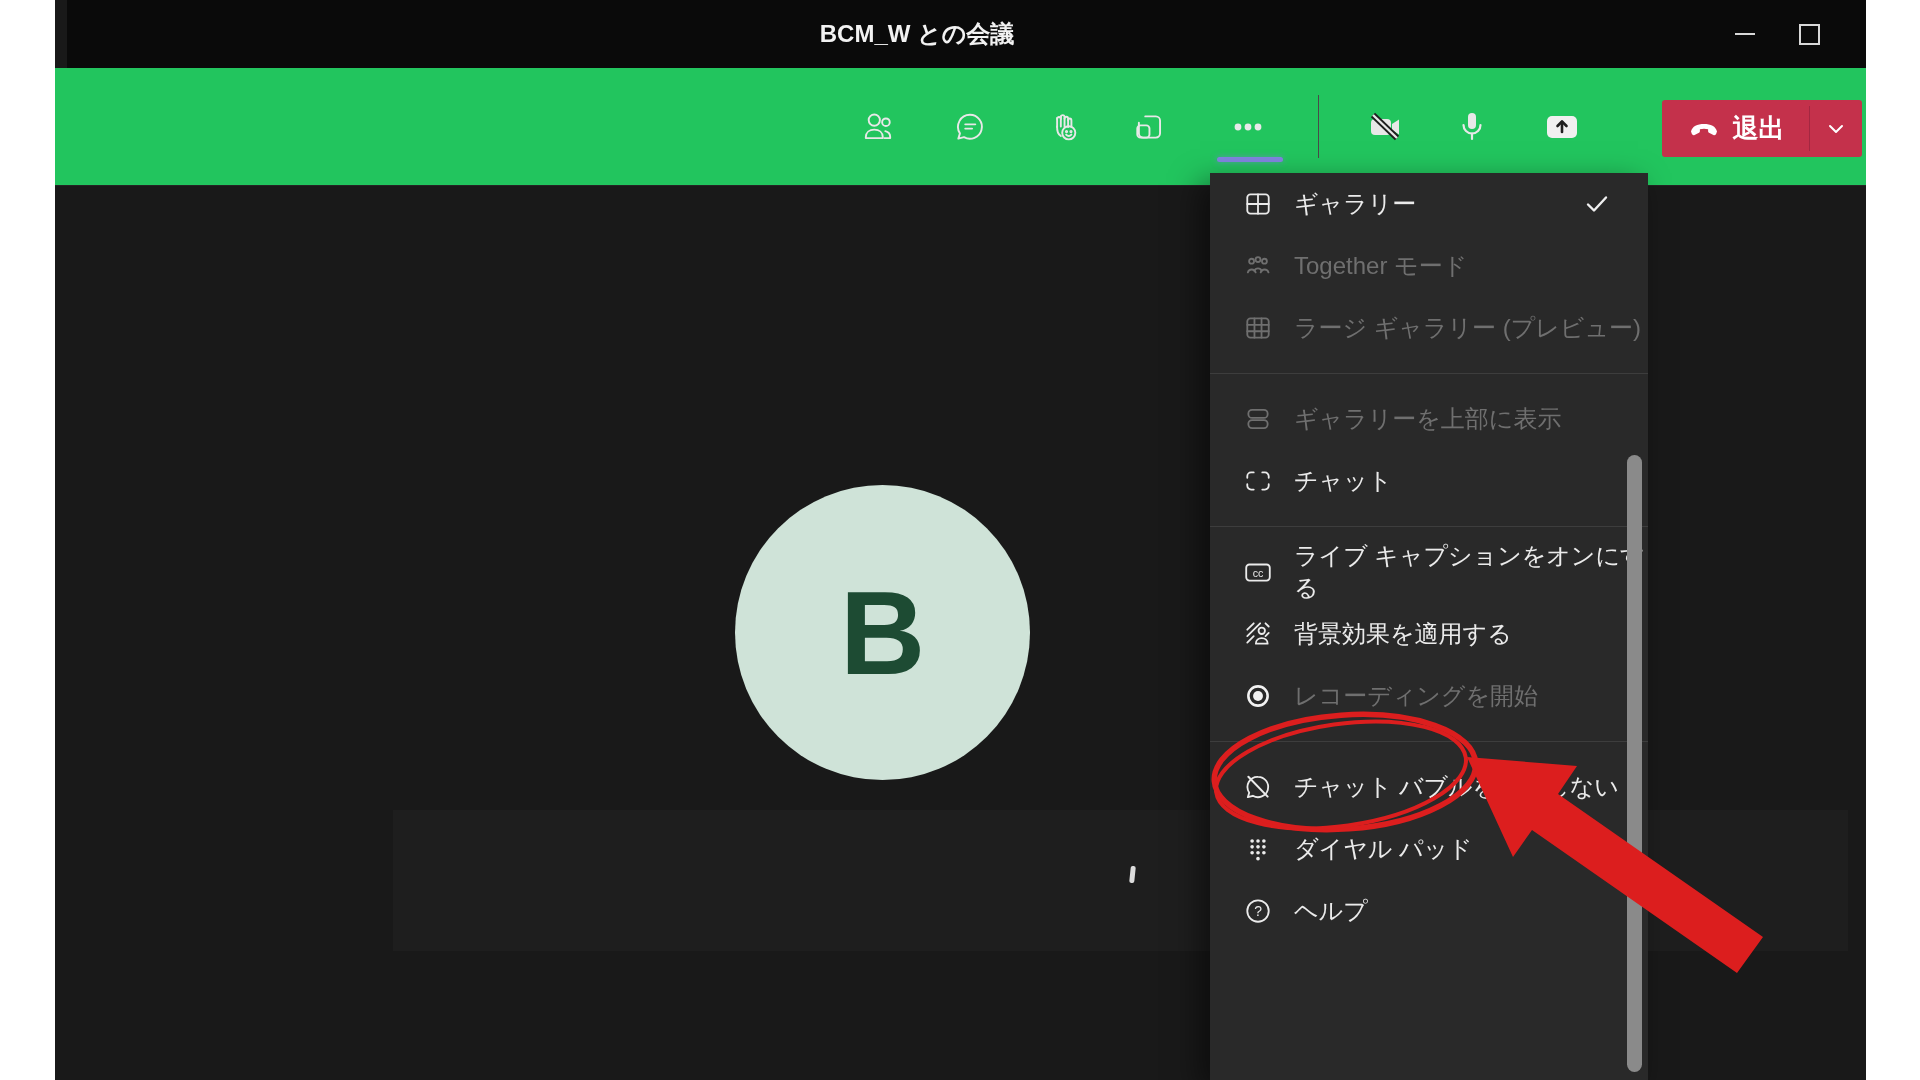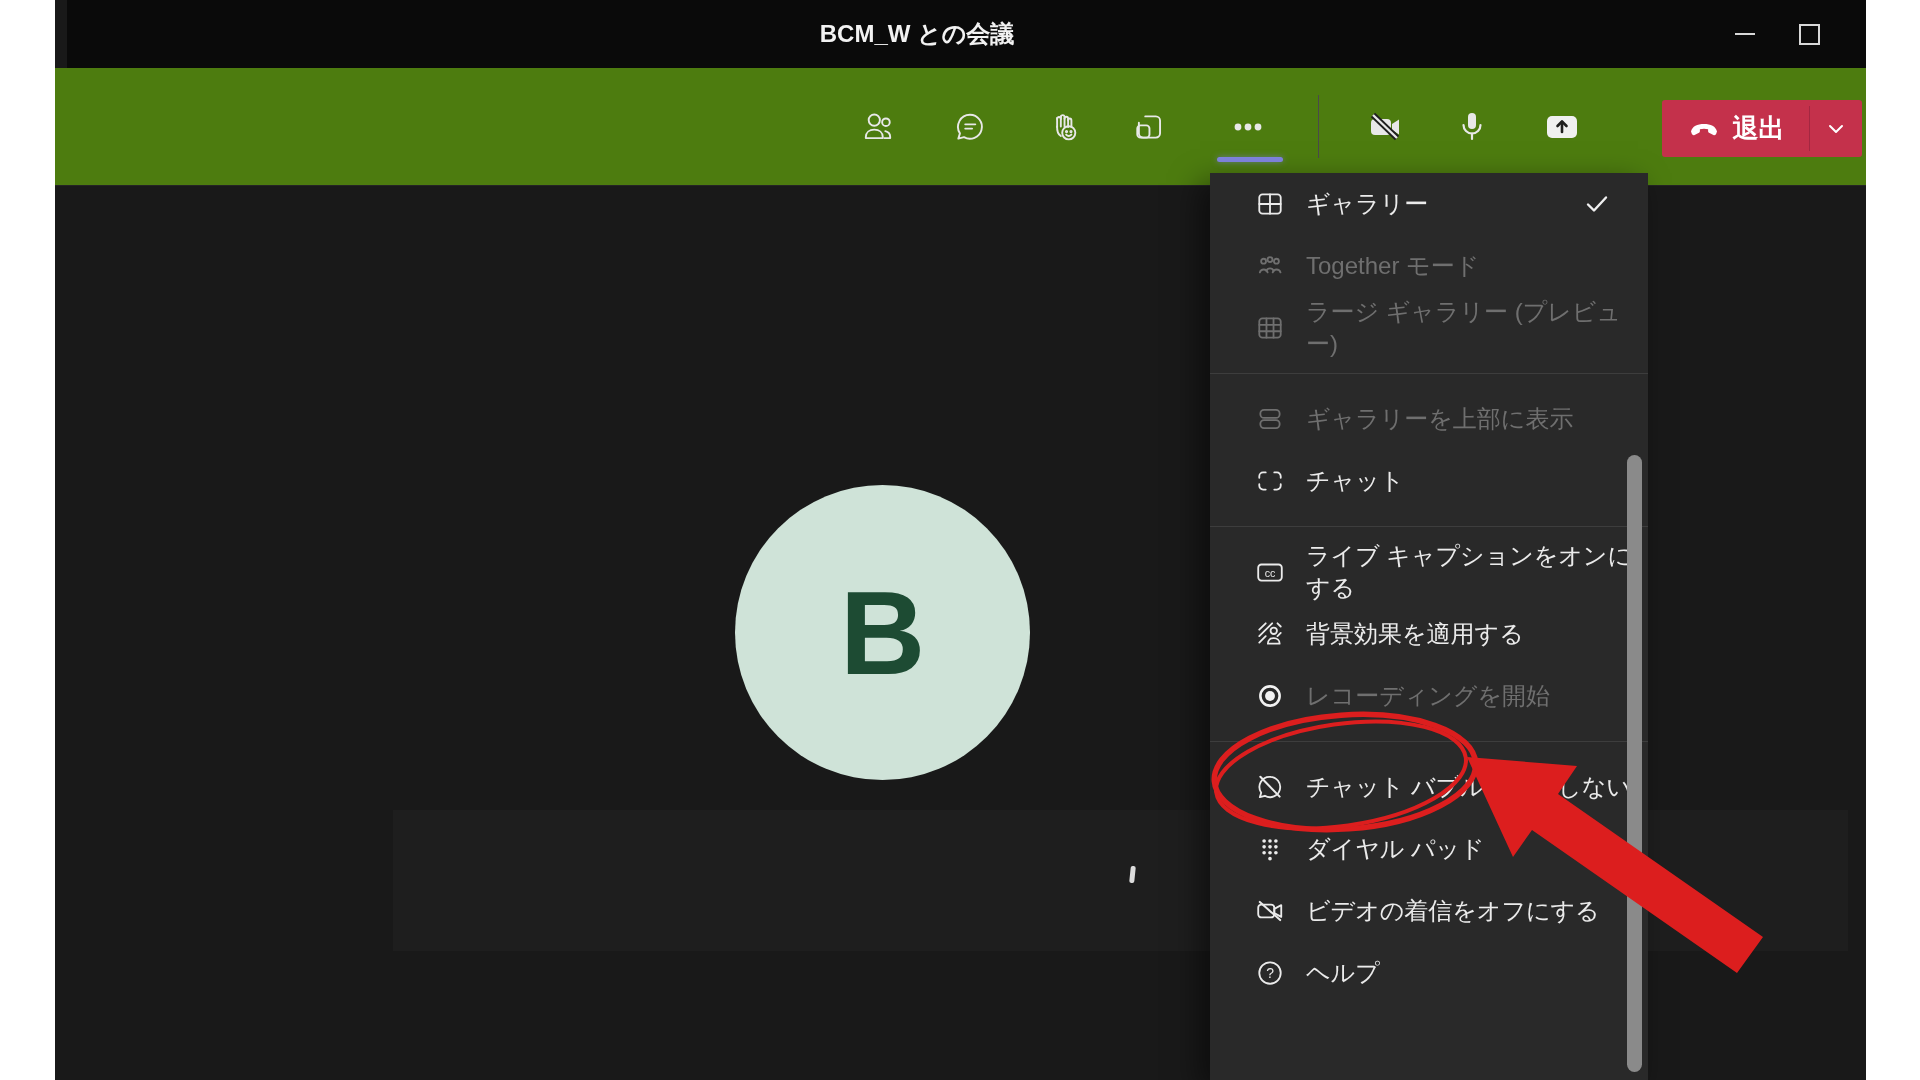--- a/index.html
+++ b/index.html
@@ -10,37 +10,37 @@
   .titlebar{position:absolute;left:12px;top:0;width:100%;height:68px;background:#0a0a0a;}
   .title{position:absolute;left:850px;top:34px;transform:translate(-50%,-50%);color:#f2f2f2;font-size:24px;font-weight:600;white-space:nowrap;}
   .winctl{position:absolute;top:0;height:68px;width:56px;display:flex;align-items:center;justify-content:center;color:#e0e0e0;font-size:20px;cursor:default;}
   .ctl-min{left:1650px;}
   .ctl-max{left:1714px;}
   .ctl-close{left:1782px;}
   .max-box{width:17px;height:17px;border:2px solid #d8d8d8;display:inline-block;}
   .min-bar{width:20px;height:2px;background:#d8d8d8;display:inline-block;}
 
   
-  .toolbar{position:absolute;left:0;top:68px;width:100%;height:117px;background:#4d7c0f;border-bottom:1px solid #242424;}
+  .toolbar{position:absolute;left:0;top:68px;width:100%;height:117px;background:#22c55e;border-bottom:1px solid #242424;}
   .tbtn{position:absolute;top:36px;width:46px;height:46px;display:flex;align-items:center;justify-content:center;color:#e8e8e8;}
   .tb-divider{position:absolute;left:1263px;top:27px;width:1px;height:63px;background:#4a4a4a;}
   .active-underline{position:absolute;left:1162px;top:89px;width:66px;height:5px;border-radius:3px;background:#8185e0;box-shadow:0 0 6px #8185e099;}
 
   .leave-btn{position:absolute;left:1607px;top:32px;width:200px;height:57px;background:#c4314b;border-radius:3px;display:flex;align-items:stretch;color:#ffffff;}
   .leave-main{flex:1;display:flex;align-items:center;justify-content:center;gap:12px;font-size:26px;font-weight:700;}
   .leave-sep{width:1px;background:#a32741;margin:6px 0;}
   .leave-chev{width:52px;display:flex;align-items:center;justify-content:center;}
 
   
   .stage-strip{position:absolute;left:338px;top:810px;width:1455px;height:141px;background:#1e1e1e;}
   .avatar{position:absolute;left:680px;top:485px;width:295px;height:295px;border-radius:50%;background:#cfe3d8;display:flex;align-items:center;justify-content:center;color:#1d4b33;font-size:118px;font-weight:600;}
 
   
   .menu{position:absolute;left:1155px;top:173px;width:438px;height:907px;background:#292929;box-shadow:-10px 10px 28px rgba(0,0,0,.5);}
-  .menu-item{display:flex;align-items:center;height:62px;padding-left:44px;gap:20px;font-size:24px;color:#ebebeb;cursor:pointer;}
+  .menu-item{display:flex;align-items:center;height:62px;padding-left:32px;gap:20px;font-size:24px;color:#ebebeb;cursor:pointer;}
   .menu-item.disabled{color:#6f6f6f;cursor:default;}
   .mi-icon{width:32px;height:32px;flex:0 0 32px;display:flex;align-items:center;justify-content:center;}
   .mi-icon svg{stroke:currentColor;fill:none;stroke-width:1.7;stroke-linecap:round;stroke-linejoin:round;}
   .mi-icon.solid-white svg{stroke:#f2f2f2;}
   .mi-check{margin-left:auto;margin-right:38px;display:flex;align-items:center;}
   .menu-divider{height:1px;background:#3d3d3d;margin:14px 0;}
 
   .scrollbar{position:absolute;left:1572px;top:455px;width:15px;height:617px;background:#8a8a8a;border-radius:8px;}
   .stray-mark{position:absolute;left:1075px;top:866px;width:5px;height:17px;background:#dcdcdc;border-radius:2px;transform:rotate(6deg);}
 
@@ -286,30 +286,20 @@
                 <circle cx="19.5" cy="17.5" r="1.7"></circle>
               <circle cx="14" cy="23" r="1.7"></circle>
             </g>
           </svg>
         </span>
         <span>ダイヤル パッド</span>
       </div>
       <div class="menu-item">
         <span class="mi-icon">
           <svg width="30" height="30" viewBox="0 0 28 28">
-              <rect x="3" y="8" width="15" height="12" rx="3"></rect>
-              <polygon points="18,12 24.5,8.5 24.5,19.5 18,16"></polygon>
-              <line x1="4.5" y1="5.5" x2="23.5" y2="22.5" stroke-width="1.9"></line>
-            </svg>
-        </span>
-        <span>ビデオの着信をオフにする</span>
-      </div>
-      <div class="menu-item">
-        <span class="mi-icon">
-          <svg width="30" height="30" viewBox="0 0 28 28">
               <circle cx="14" cy="14" r="10"></circle>
               <text x="14" y="18.5" text-anchor="middle" font-size="13" font-family="Liberation Sans, sans-serif" fill="currentColor" stroke="none">?</text>
             </svg>
         </span>
         <span>ヘルプ</span>
       </div>
     </div>
 
     <div class="scrollbar"></div>
     <div class="stray-mark"></div>

